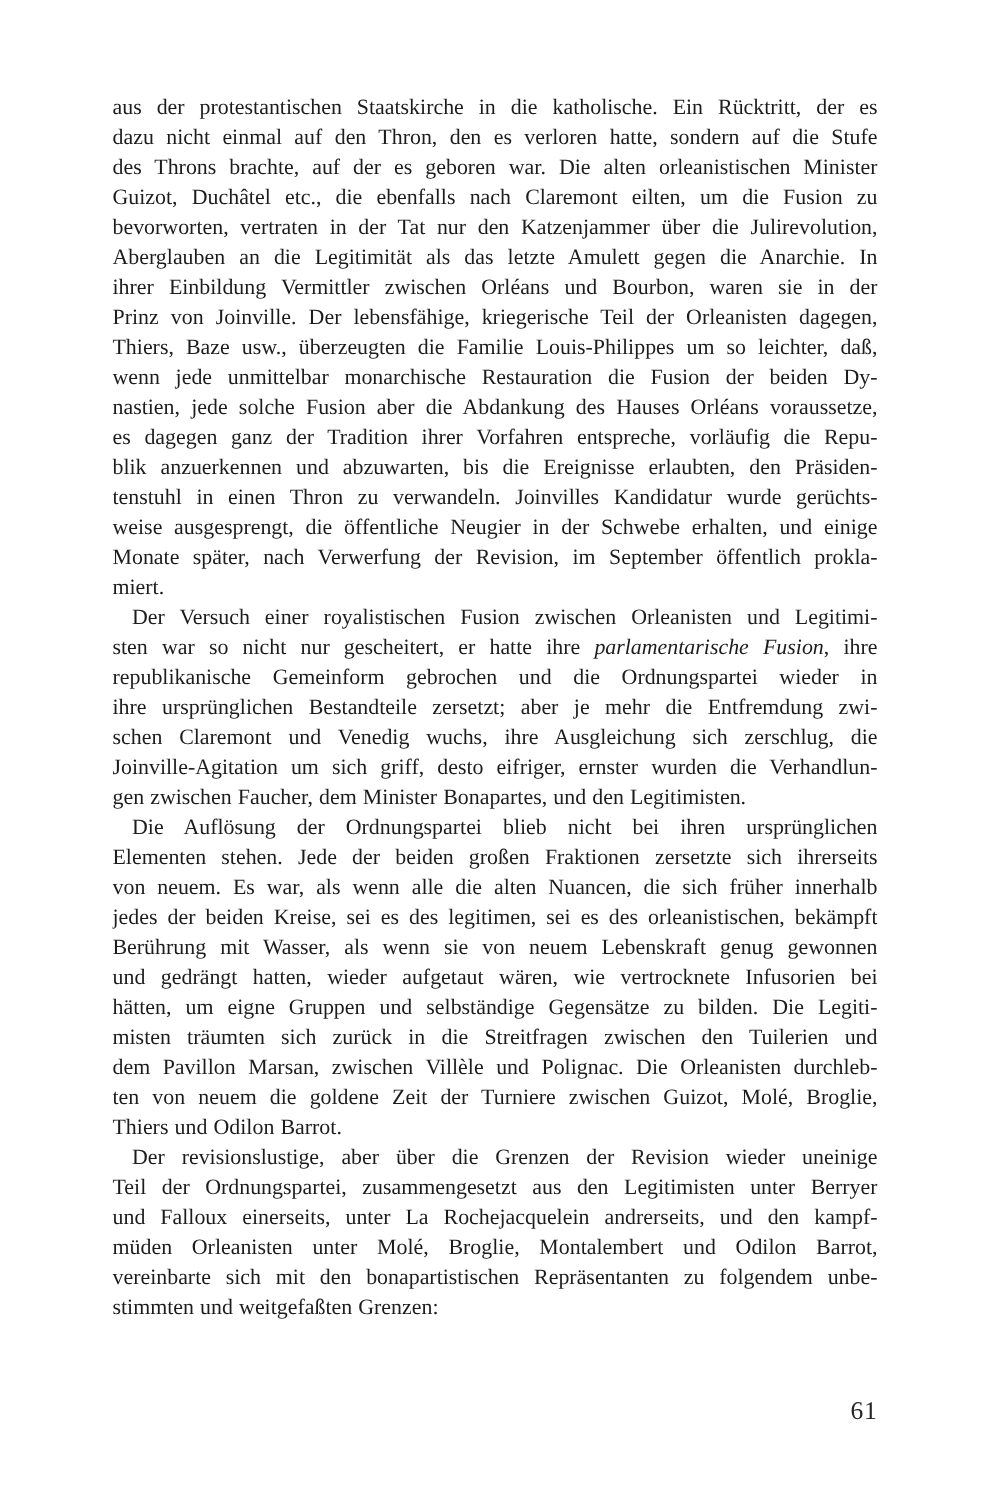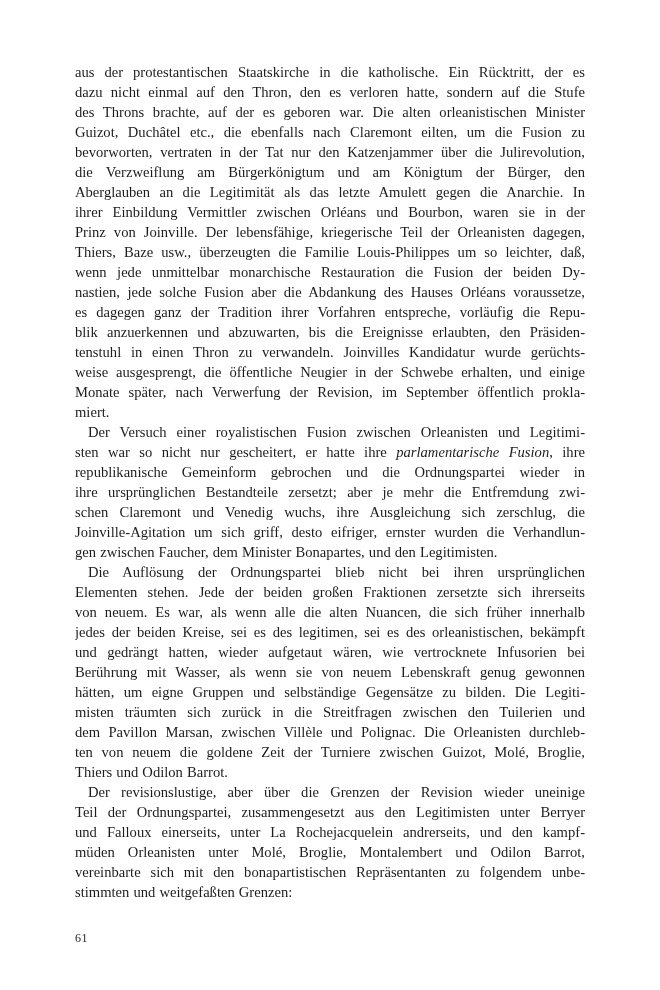--- a/index.html
+++ b/index.html
@@ -39,38 +39,37 @@
   }
   .line.indent {
     text-indent: 13px;
   }
   .em { font-style: italic; }
   .folio {
     position: absolute;
     left: 75px;
     top: 931px;
     width: 510px;
-    text-align: left;
-    font-size: 12px;
+    text-align: right;
+    font-size: 17px;
     letter-spacing: 0.5px;
     color: #262626;
   }
 </style>
 </head>
 <body style="background: rgb(255, 255, 255);">
 
 <div class="page">
   <main class="text-block" style="color: rgb(28, 28, 28);">
       <div class="para">
         <div class="line"><span>aus der protestantischen Staatskirche in die katholische. Ein Rücktritt, der es</span></div>
         <div class="line"><span>dazu nicht einmal auf den Thron, den es verloren hatte, sondern auf die Stufe</span></div>
         <div class="line"><span>des Throns brachte, auf der es geboren war. Die alten orleanistischen Minister</span></div>
         <div class="line"><span>Guizot, Duchâtel etc., die ebenfalls nach Claremont eilten, um die Fusion zu</span></div>
         <div class="line"><span>bevorworten, vertraten in der Tat nur den Katzenjammer über die Julirevolution,</span></div>
-        <div class="line"><span>die Verzweiflung am Bürgerkönigtum und am Königtum der Bürger, den</span></div>
         <div class="line"><span>Aberglauben an die Legitimität als das letzte Amulett gegen die Anarchie. In</span></div>
         <div class="line"><span>ihrer Einbildung Vermittler zwischen Orléans und Bourbon, waren sie in der</span></div>
         <div class="line"><span>Prinz von Joinville. Der lebensfähige, kriegerische Teil der Orleanisten dagegen,</span></div>
         <div class="line"><span>Thiers, Baze usw., überzeugten die Familie Louis-Philippes um so leichter, daß,</span></div>
         <div class="line"><span>wenn jede unmittelbar monarchische Restauration die Fusion der beiden Dy-</span></div>
         <div class="line"><span>nastien, jede solche Fusion aber die Abdankung des Hauses Orléans voraussetze,</span></div>
         <div class="line"><span>es dagegen ganz der Tradition ihrer Vorfahren entspreche, vorläufig die Repu-</span></div>
         <div class="line"><span>blik anzuerkennen und abzuwarten, bis die Ereignisse erlaubten, den Präsiden-</span></div>
         <div class="line"><span>tenstuhl in einen Thron zu verwandeln. Joinvilles Kandidatur wurde gerüchts-</span></div>
         <div class="line"><span>weise ausgesprengt, die öffentliche Neugier in der Schwebe erhalten, und einige</span></div>
@@ -84,22 +83,22 @@
         <div class="line"><span>ihre ursprünglichen Bestandteile zersetzt; aber je mehr die Entfremdung zwi-</span></div>
         <div class="line"><span>schen Claremont und Venedig wuchs, ihre Ausgleichung sich zerschlug, die</span></div>
         <div class="line"><span>Joinville-Agitation um sich griff, desto eifriger, ernster wurden die Verhandlun-</span></div>
         <div class="line last"><span>gen zwischen Faucher, dem Minister Bonapartes, und den Legitimisten.</span></div>
       </div>
       <div class="para">
         <div class="line indent"><span>Die Auflösung der Ordnungspartei blieb nicht bei ihren ursprünglichen</span></div>
         <div class="line"><span>Elementen stehen. Jede der beiden großen Fraktionen zersetzte sich ihrerseits</span></div>
         <div class="line"><span>von neuem. Es war, als wenn alle die alten Nuancen, die sich früher innerhalb</span></div>
         <div class="line"><span>jedes der beiden Kreise, sei es des legitimen, sei es des orleanistischen, bekämpft</span></div>
+        <div class="line"><span>Berührung mit Wasser, als wenn sie von neuem Lebenskraft genug gewonnen</span></div>
         <div class="line"><span>und gedrängt hatten, wieder aufgetaut wären, wie vertrocknete Infusorien bei</span></div>
-        <div class="line"><span>Berührung mit Wasser, als wenn sie von neuem Lebenskraft genug gewonnen</span></div>
         <div class="line"><span>hätten, um eigne Gruppen und selbständige Gegensätze zu bilden. Die Legiti-</span></div>
         <div class="line"><span>misten träumten sich zurück in die Streitfragen zwischen den Tuilerien und</span></div>
         <div class="line"><span>dem Pavillon Marsan, zwischen Villèle und Polignac. Die Orleanisten durchleb-</span></div>
         <div class="line"><span>ten von neuem die goldene Zeit der Turniere zwischen Guizot, Molé, Broglie,</span></div>
         <div class="line last"><span>Thiers und Odilon Barrot.</span></div>
       </div>
       <div class="para">
         <div class="line indent"><span>Der revisionslustige, aber über die Grenzen der Revision wieder uneinige</span></div>
         <div class="line"><span>Teil der Ordnungspartei, zusammengesetzt aus den Legitimisten unter Berryer</span></div>
         <div class="line"><span>und Falloux einerseits, unter La Rochejacquelein andrerseits, und den kampf-</span></div>

